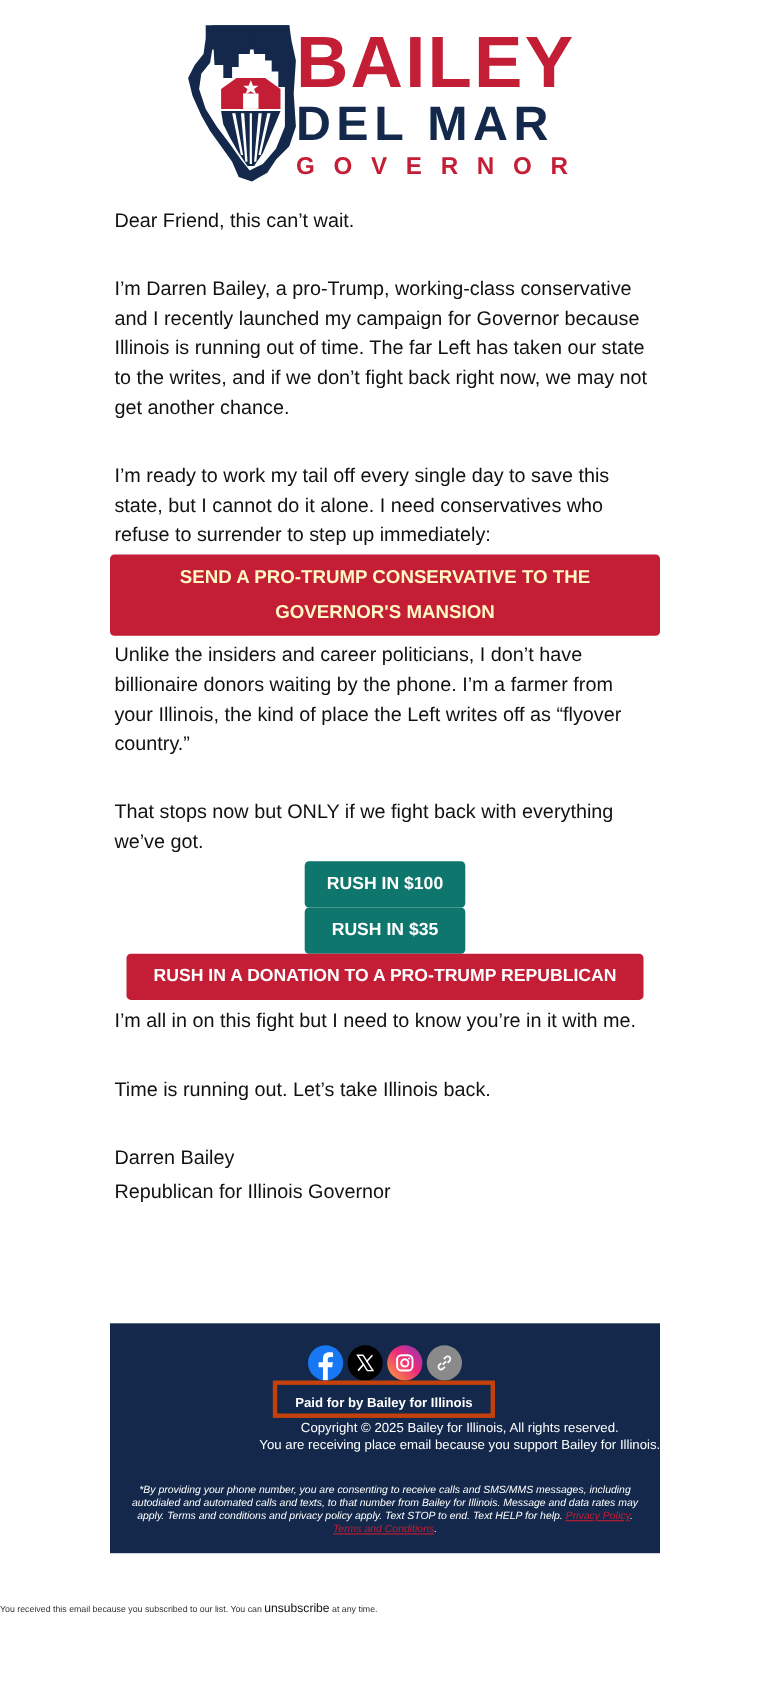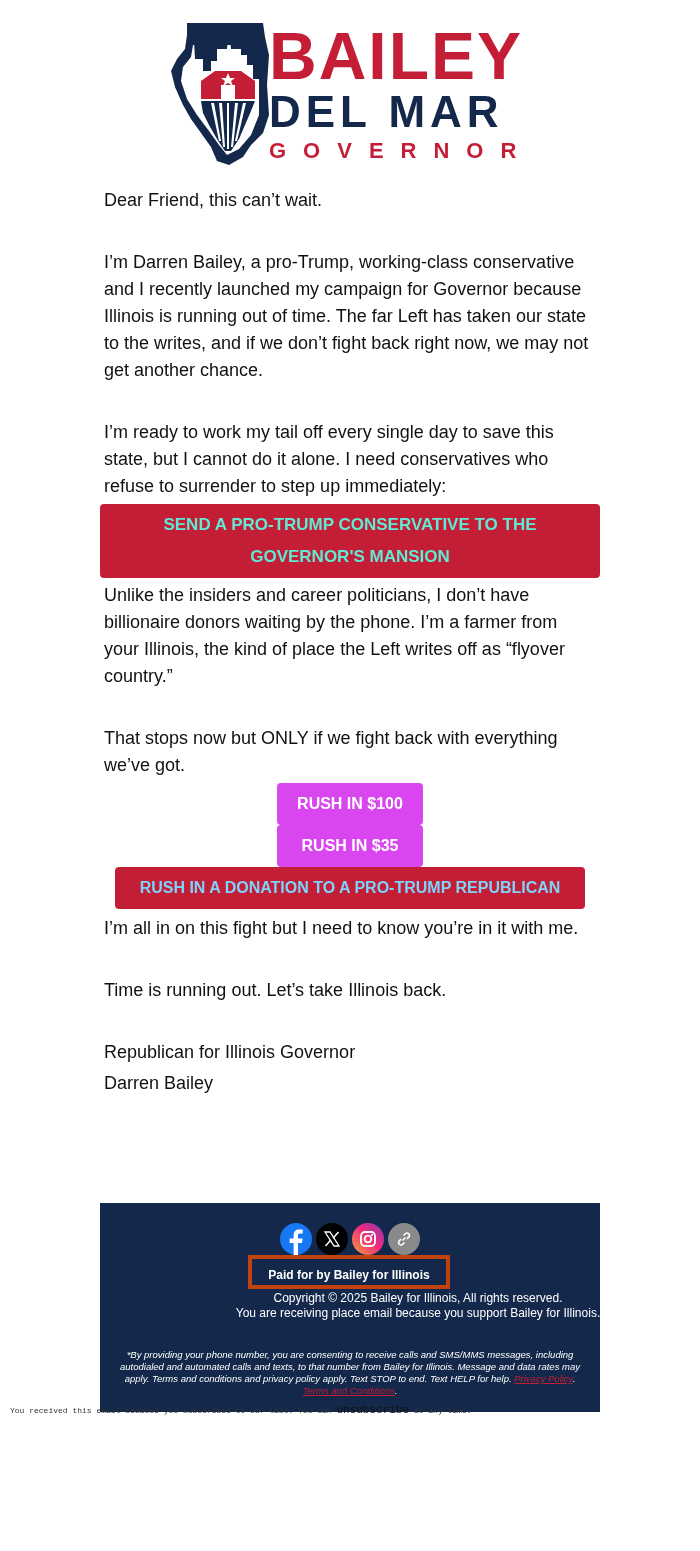--- a/index.html
+++ b/index.html
@@ -2,36 +2,36 @@
 <html><head>
 <meta charset="utf-8">
 <style>
   html, body { margin: 0; padding: 0; background: #ffffff; }
   body { width: 700px; height: 1551px; position: relative; overflow: hidden; font-family: "Liberation Sans", sans-serif; color: #111; }
   .logo { position: absolute; left: 165px; top: 15px; width: 370px; height: 155px; }
   .logo svg { display: block; }
   .content { position: absolute; left: 100px; top: 183px; width: 500px; font-size: 18px; line-height: 27px; color: #111; }
   .content p { margin: 4px; }
   .gap { height: 27px; }
-  .cta-wide { display: block; width: 500px; box-sizing: border-box; background: #c41e36; color: #5eead4; font-weight: bold; font-size: 17px; line-height: 32px; text-align: center; border-radius: 4px; padding: 5px 60px 5px 60px; margin: 2px 0 2px 0; text-decoration: none; }
+  .cta-wide { display: block; width: 500px; box-sizing: border-box; background: #c41e36; color: #fef9c3; font-weight: bold; font-size: 17px; line-height: 32px; text-align: center; border-radius: 4px; padding: 5px 60px 5px 60px; margin: 2px 0 2px 0; text-decoration: none; }
   .amounts { display: flex; flex-direction: column; align-items: center; }
-  .amt { display: block; width: 146px; height: 42px; line-height: 42px; background: #d946ef; color: #fff; font-weight: bold; font-size: 16px; text-align: center; border-radius: 4px; text-decoration: none; }
-  .cta-donation { display: block; width: 470px; height: 42px; line-height: 42px; background: #c41e36; color: #7dd3fc; font-weight: bold; font-size: 16px; text-align: center; border-radius: 4px; text-decoration: none; margin-bottom: 2px; }
+  .amt { display: block; width: 146px; height: 42px; line-height: 42px; background: #0f766e; color: #fff; font-weight: bold; font-size: 16px; text-align: center; border-radius: 4px; text-decoration: none; }
+  .cta-donation { display: block; width: 470px; height: 42px; line-height: 42px; background: #c41e36; color: #ffffff; font-weight: bold; font-size: 16px; text-align: center; border-radius: 4px; text-decoration: none; margin-bottom: 2px; }
   .footer { position: absolute; left: 100px; top: 1203px; width: 500px; height: 209px; background: #13284a; color: #fff; text-align: center; }
   .social { position: absolute; top: 20px; left: 0; width: 500px; display: flex; justify-content: center; gap: 4px; }
   .soc { width: 32px; height: 32px; border-radius: 50%; display: flex; align-items: center; justify-content: center; }
   .soc.fb { background: #1877f2; }
   .soc.x { background: #000; }
   .soc.ig { background: linear-gradient(45deg, #f9a23a 0%, #ee2a7b 55%, #8a3ab9 100%); }
   .soc.link { background: #8a8a8a; }
   .paidfor { position: absolute; left: 148px; top: 52px; width: 202px; height: 34px; border: 4px solid #c2410c; box-sizing: border-box; font-size: 12px; font-weight: bold; line-height: 32px; }
   .copyright { position: absolute; top: 88px; left: 16px; width: 604px; font-size: 12px; line-height: 15px; }
   .legal { position: absolute; top: 146px; left: 14px; width: 472px; font-size: 9.5px; line-height: 12px; font-style: italic; }
   .legal a { color: #c41e36; }
-  .subline { position: absolute; left: 0; top: 1404px; font-family: Liberation Mono, monospace; font-size: 8px; color: #333; white-space: nowrap; padding-left: 10px; }
+  .subline { position: absolute; left: 0; top: 1456px; font-family: Liberation Sans, sans-serif; font-size: 8px; color: #333; white-space: nowrap; }
   .subline .unsub { font-size: 11px; color: #111; text-decoration: none; }
   .powered { position: absolute; left: 0; top: 1578px; font-family: "DejaVu Serif", serif; font-size: 8px; color: #111; text-decoration: underline; }
 </style>
 </head>
 <body>
 
 <div class="logo">
   <svg width="370" height="155" viewBox="0 0 370 155">
 
     <path d="M22 8 L98 8 L100 22 L104 40 L102 70 L104 100 L98 118 L86 130 L78 142 L64 150 L52 146 L46 132 L36 118 L26 104 L18 90 L10 72 L6 56 L12 44 L20 34 L22 20 Z" fill="#13284a"></path>
@@ -64,22 +64,22 @@
   <p>That stops now but ONLY if we fight back with everything we’ve got.</p>
   <div class="amounts">
     <a class="amt" href="#">RUSH IN $100</a>
     <a class="amt" href="#">RUSH IN $35</a>
     <a class="cta-donation" href="#">RUSH IN A DONATION TO A PRO-TRUMP REPUBLICAN</a>
   </div>
   <p>I’m all in on this fight but I need to know you’re in it with me.</p>
   <div class="gap"></div>
   <p>Time is running out. Let’s take Illinois back.</p>
   <div class="gap"></div>
+  <p>Darren Bailey</p>
   <p>Republican for Illinois Governor</p>
-  <p>Darren Bailey</p>
 </div>
 
 <div class="footer">
   <div class="social">
     <a class="soc fb" href="#">
       <svg width="32" height="32" viewBox="0 0 32 32">
           <path d="M18 32 V20 H22 L22.6 15.5 H18 V12.8 C18 11.5 18.4 10.6 20.2 10.6 H22.7 V6.6 C22.2 6.5 20.8 6.4 19.2 6.4 C15.8 6.4 13.6 8.4 13.6 12.2 V15.5 H9.6 V20 H13.6 V32 Z" fill="#fff"></path>
         </svg>
     </a>
     <a class="soc x" href="#">

